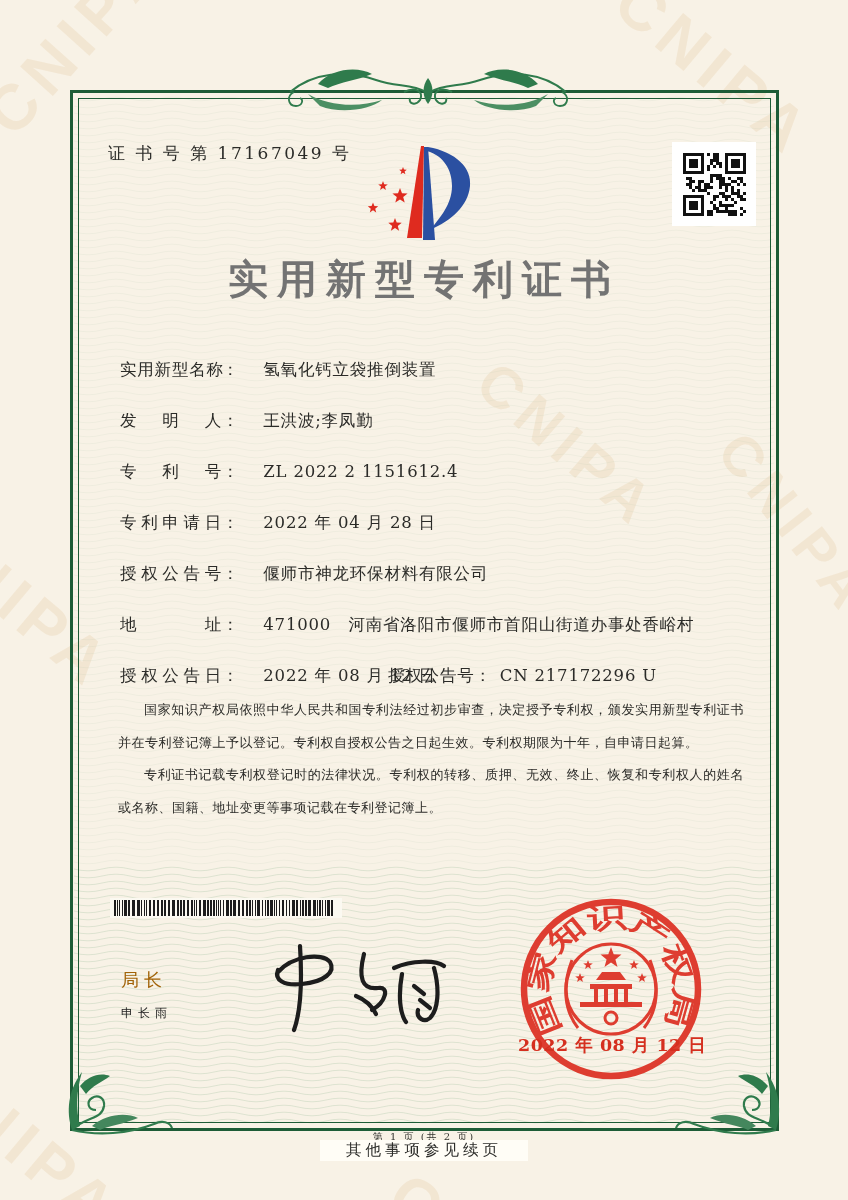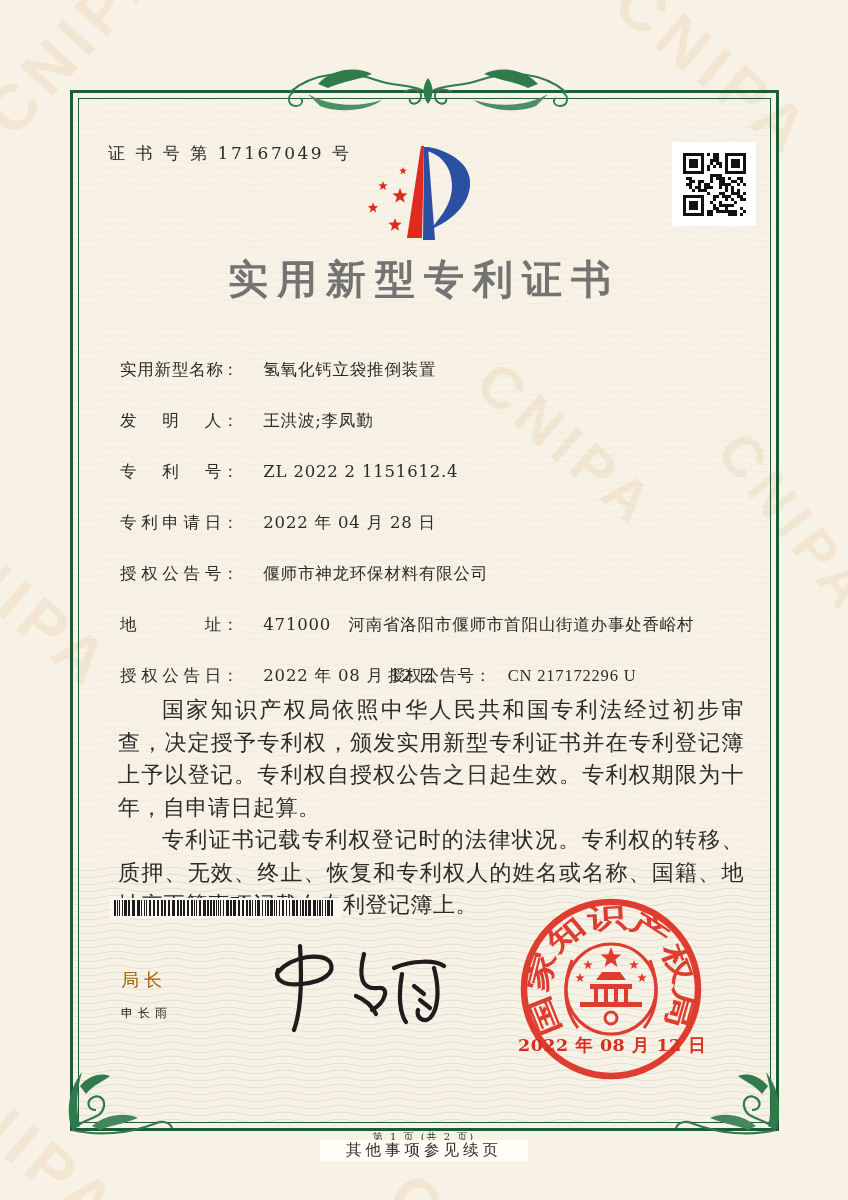--- a/index.html
+++ b/index.html
@@ -14,21 +14,21 @@
                border:3.5px solid #1d5c36;}
   .frame-inner{position:absolute;left:5px;top:5px;right:5px;bottom:5px;border:1.3px solid #1d5c36;}
   #waves{position:absolute;left:74px;top:94px;}
   .certno{position:absolute;left:108px;top:142px;font-size:17px;letter-spacing:2.5px;}
   .title{position:absolute;left:0;top:252px;width:100%;text-align:center;font-size:40px;
          font-weight:bold;letter-spacing:9px;color:#737373;}
   .frow{position:absolute;left:120px;font-size:16.5px;letter-spacing:.8px;white-space:nowrap;line-height:1.25;}
   .fl{display:inline-block;width:102px;text-align:justify;text-align-last:justify;}
   .fv{margin-left:24px;}
   .grant2{position:absolute;left:268px;top:0;white-space:nowrap;}
-  .paras{position:absolute;left:118px;top:694px;width:626px;font-size:22px;line-height:32.5px;
+  .paras{position:absolute;left:118px;top:694px;width:626px;font-size:13px;line-height:32.5px;
          letter-spacing:.5px;text-align:justify;}
   .paras p{margin:0;text-indent:2em;}
   .barcode{position:absolute;left:110px;top:898px;background:#fbf9f1;padding:2px 4px;line-height:0;}
   .sig-title{position:absolute;left:121px;top:968px;font-size:18px;letter-spacing:5px;
              font-family:"DejaVu Sans","Liberation Sans",sans-serif;color:#a16207;}
   .sig-name{position:absolute;left:121px;top:1005px;font-size:12px;letter-spacing:5px;
             font-family:"DejaVu Sans","Liberation Sans",sans-serif;color:#222;}
   #signature{position:absolute;left:236px;top:938px;}
   #seal{position:absolute;left:516px;top:894px;opacity:.95;z-index:5;}
   .seal-date{position:absolute;left:518px;top:1033px;width:188px;text-align:center;font-size:17.5px;
@@ -392,21 +392,21 @@
   </div>
   <div class="frow" style="top:564px;">
     <span class="fl">授权公告号</span><span>：</span><span class="fv">偃师市神龙环保材料有限公司</span>
   </div>
   <div class="frow" style="top:615px;">
     <span class="fl">地址</span><span>：</span><span class="fv">471000　河南省洛阳市偃师市首阳山街道办事处香峪村</span>
   </div>
   <div class="frow" style="top:666px;">
     <span class="fl">授权公告日</span><span>：</span><span class="fv">2022 年 08 月 12 日</span>
     <span class="grant2">
-      <span>授权公告号</span><span>：</span><span class="fv" style="margin-left:16px;font-family:Liberation Serif, serif;">CN 217172296 U</span>
+      <span>授权公告号</span><span>：</span><span class="fv" style="margin-left:8px;">CN 217172296 U</span>
     </span>
   </div>
 
   <div class="paras">
     <p>国家知识产权局依照中华人民共和国专利法经过初步审查，决定授予专利权，颁发实用新型专利证书并在专利登记簿上予以登记。专利权自授权公告之日起生效。专利权期限为十年，自申请日起算。</p>
     <p>专利证书记载专利权登记时的法律状况。专利权的转移、质押、无效、终止、恢复和专利权人的姓名或名称、国籍、地址变更等事项记载在专利登记簿上。</p>
   </div>
 
   <div class="barcode">
     <svg id="barcode-svg" width="224" height="16" viewBox="0 0 224 16">

